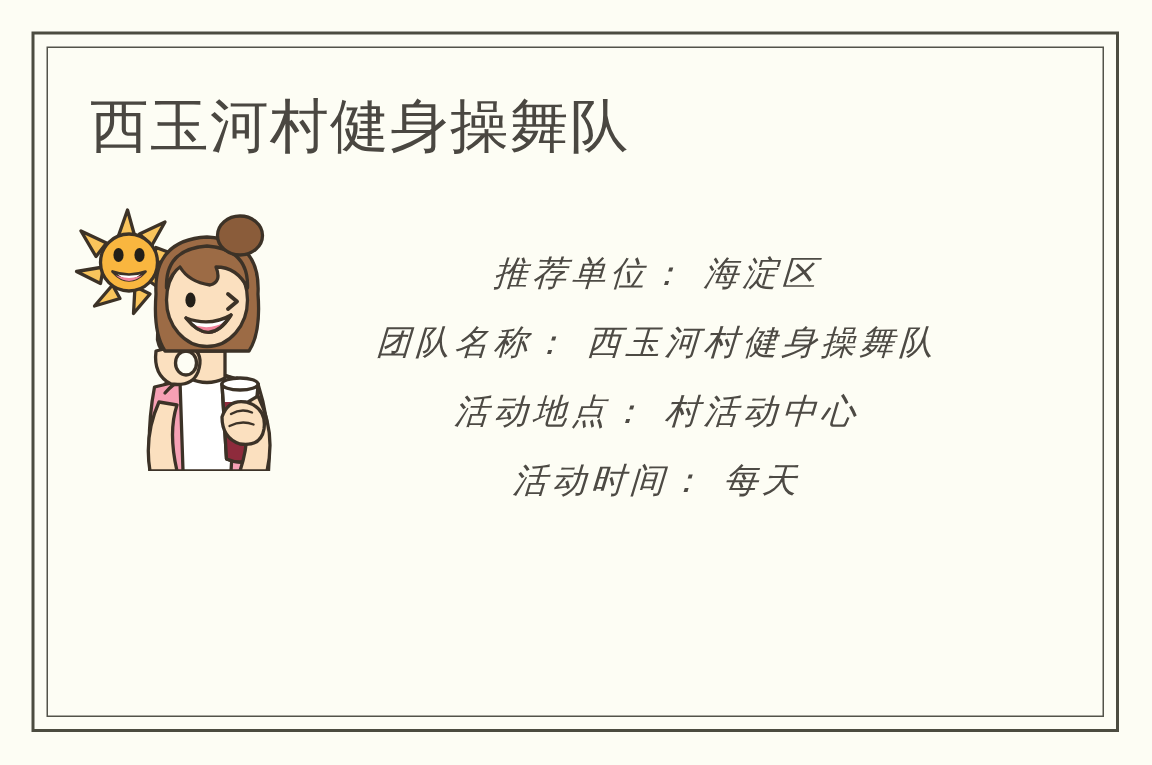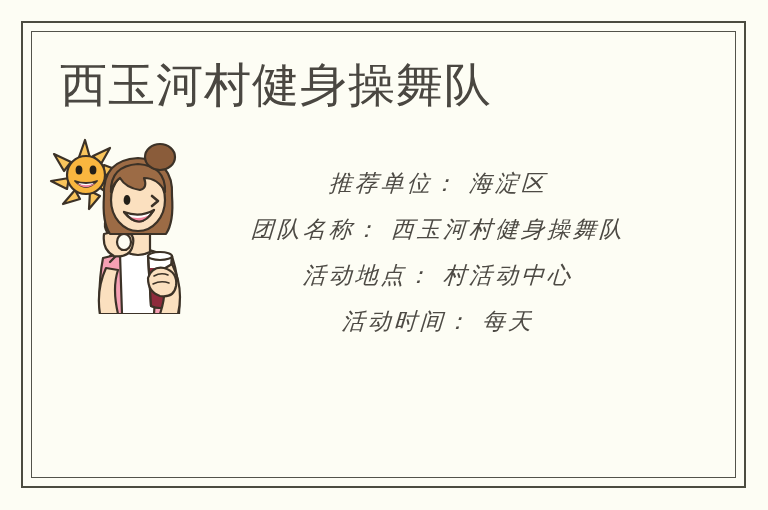--- a/index.html
+++ b/index.html
@@ -38,21 +38,21 @@
     height: 447px;
     border: 1px solid #53534a;
     box-sizing: border-box;
     pointer-events: none;
   }
   
   .title {
     position: absolute;
     left: 60px;
     top: 62px;
-    font-size: 47px;
+    font-size: 39px;
     line-height: 46px;
     letter-spacing: 1px;
     color: #4a4741;
     font-weight: 400;
     white-space: nowrap;
   }
   
   .illus {
     position: absolute;
     left: 48px;

